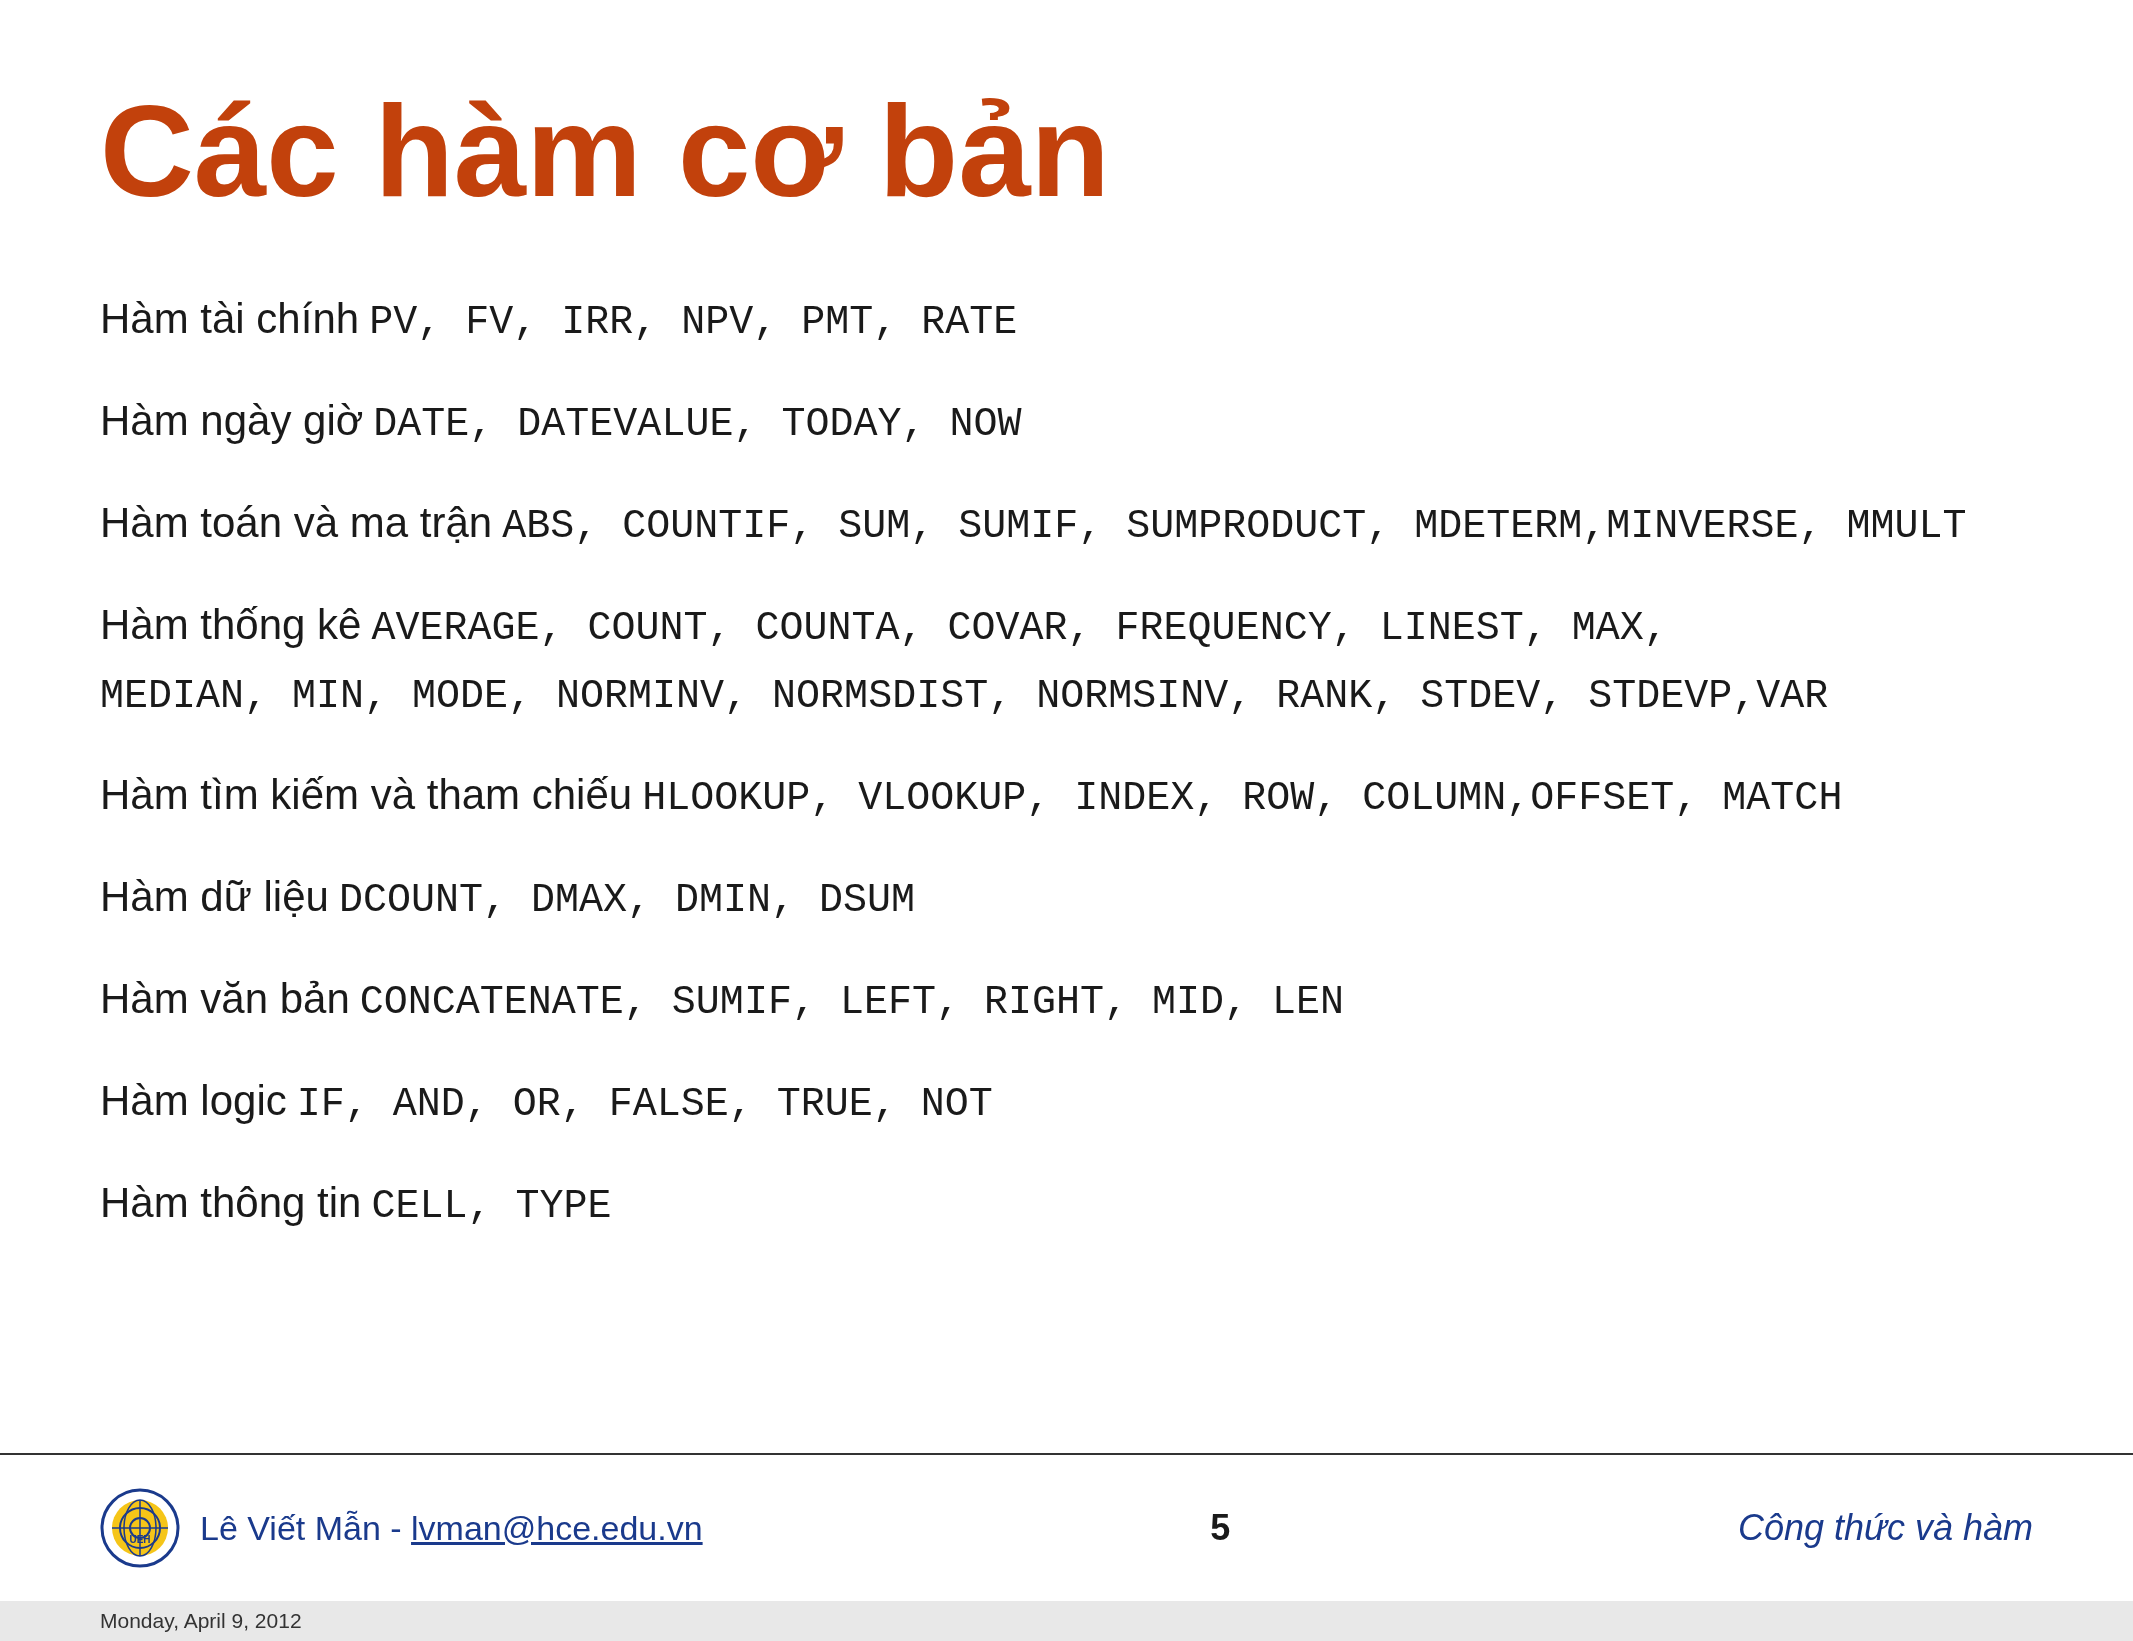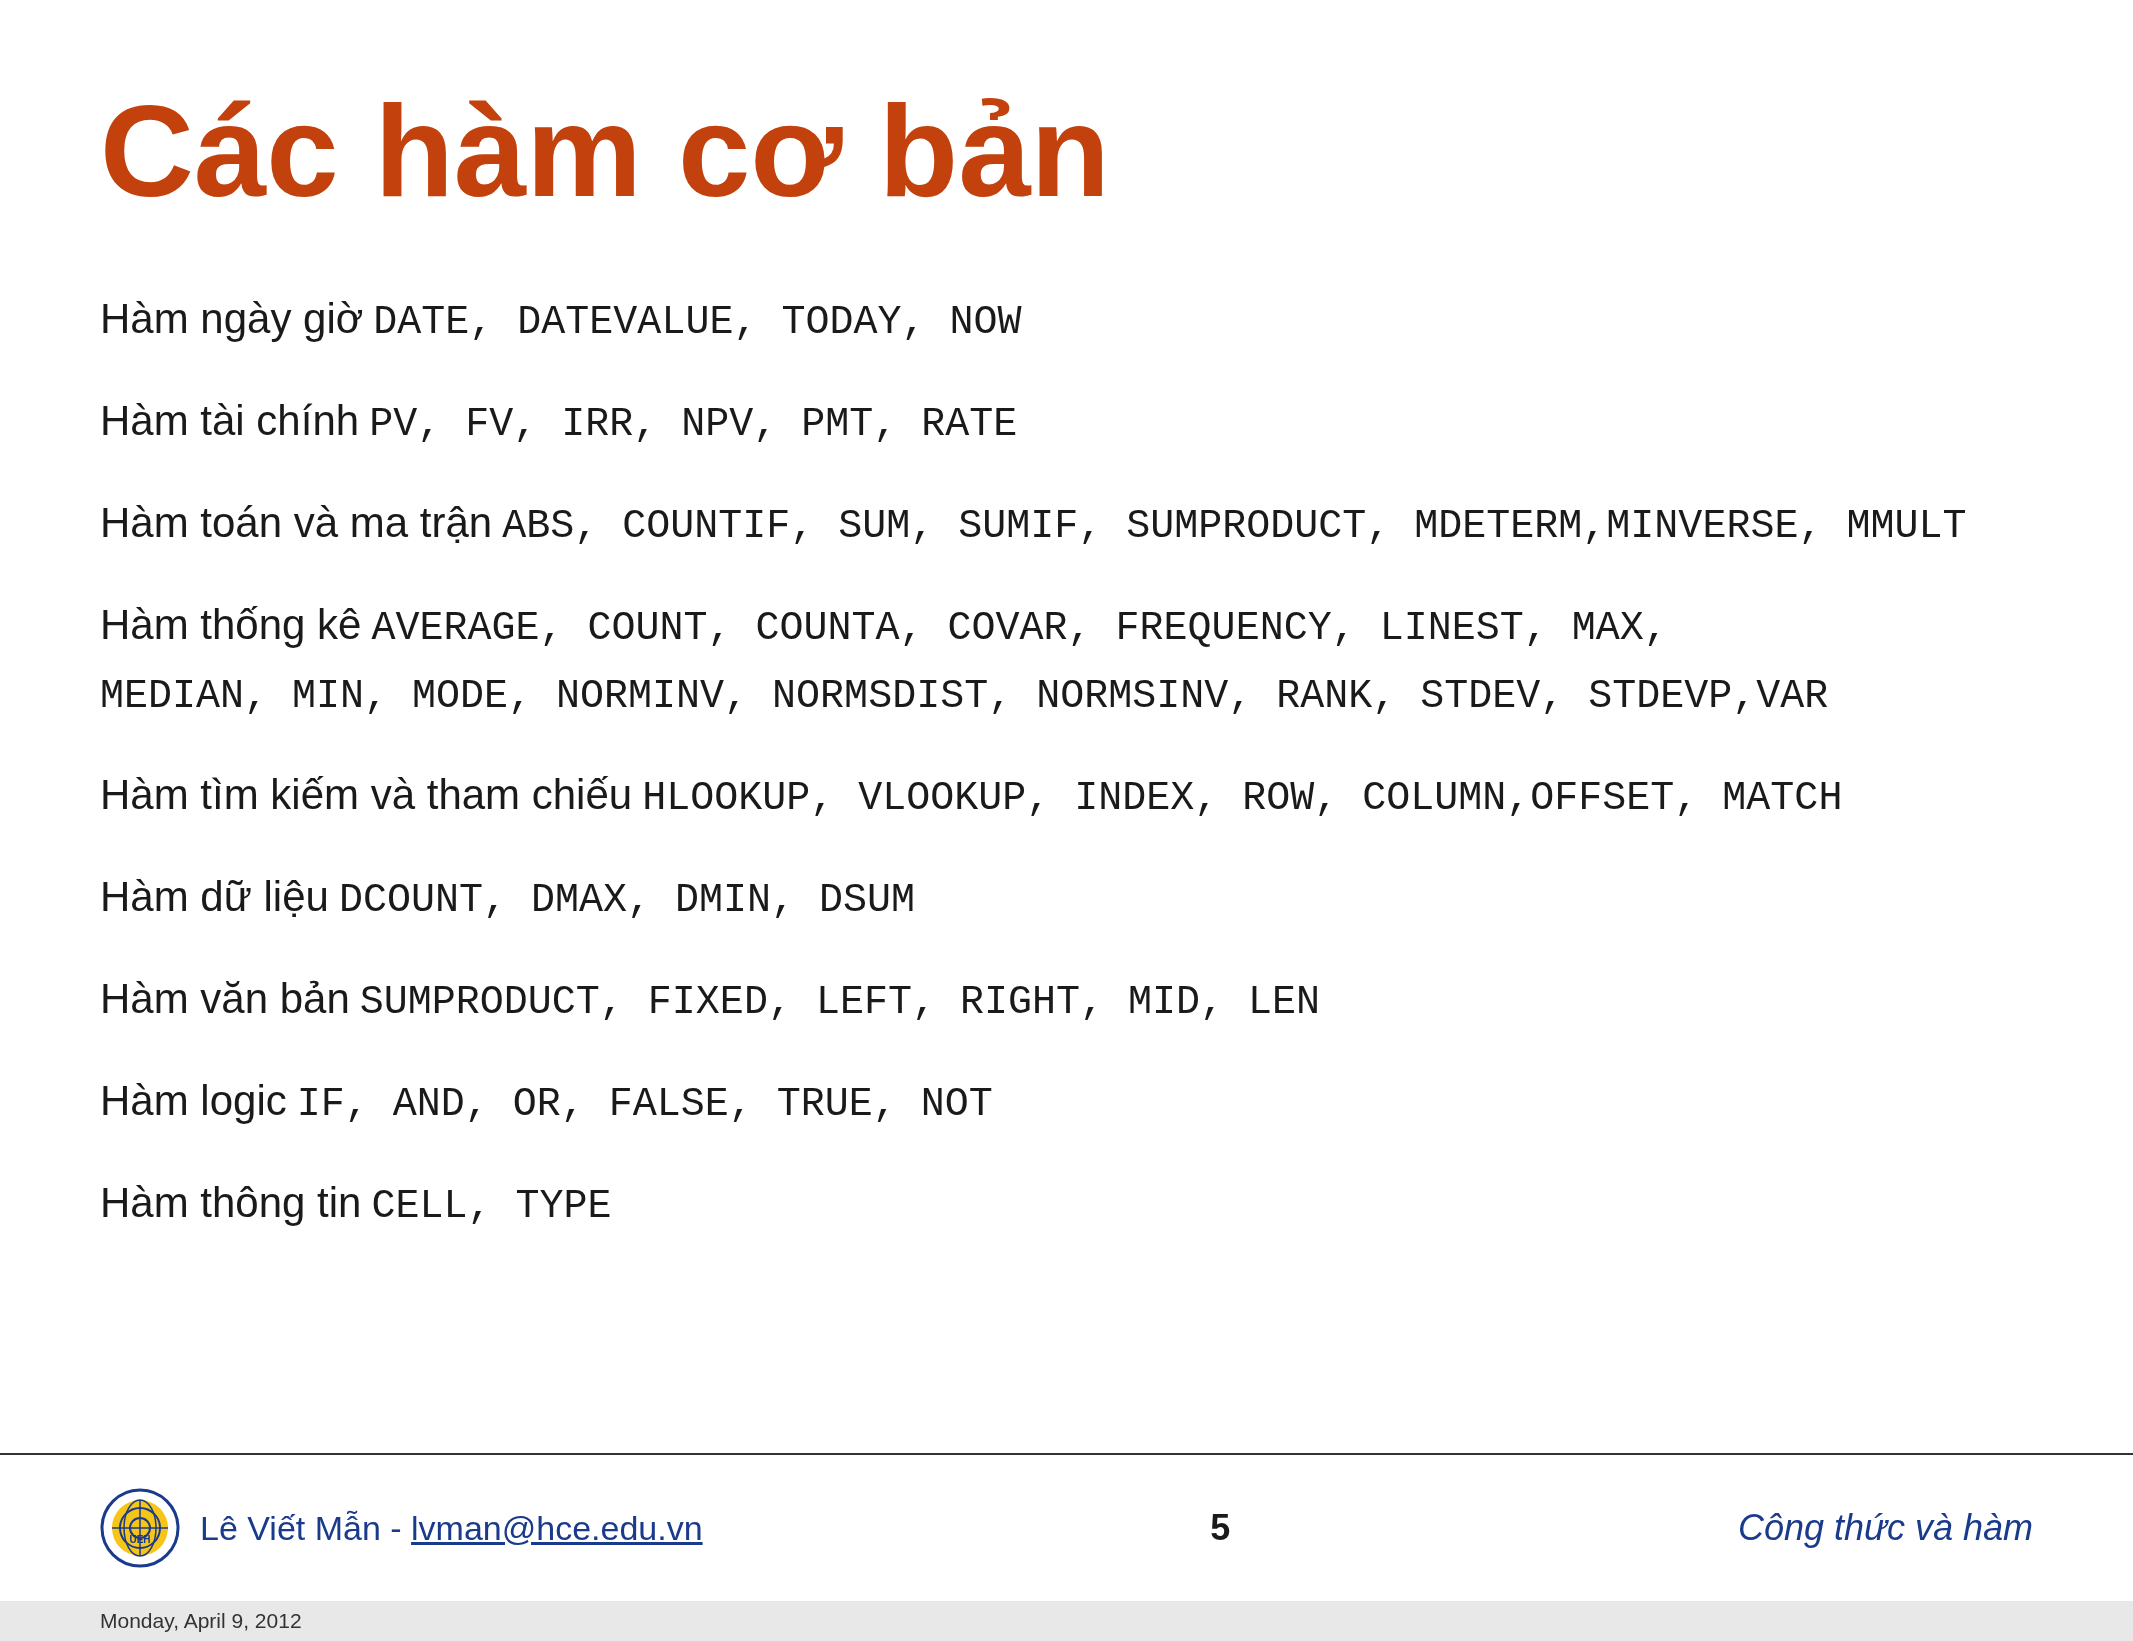--- a/index.html
+++ b/index.html
@@ -123,27 +123,27 @@
 </head>
 <body>
 
 <div class="slide">
   <div class="slide-content">
     <div class="slide-title">Các hàm cơ bản</div>
 
     <div class="slide-body">
 
       <div class="item">
+        <span class="item-label">Hàm tài chính</span>
+        <span class="item-code">PV,  FV,  IRR,  NPV,  PMT,  RATE</span>
+      </div>
+
+      <div class="item">
         <span class="item-label">Hàm ngày giờ</span>
         <span class="item-code">DATE,  DATEVALUE,  TODAY,  NOW</span>
-      </div>
-
-      <div class="item">
-        <span class="item-label">Hàm tài chính</span>
-        <span class="item-code">PV,  FV,  IRR,  NPV,  PMT,  RATE</span>
       </div>
 
       <div class="item">
         <span class="item-label">Hàm toán và ma trận</span>
         <span class="item-code">ABS,  COUNTIF,  SUM,  SUMIF,  SUMPRODUCT,  MDETERM,</span>
         <span class="wrap-line item-code">MINVERSE,  MMULT</span>
       </div>
 
       <div class="item">
         <span class="item-label">Hàm thống kê</span>
@@ -158,21 +158,21 @@
         <span class="wrap-line item-code">OFFSET,  MATCH</span>
       </div>
 
       <div class="item">
         <span class="item-label">Hàm dữ liệu</span>
         <span class="item-code">DCOUNT,  DMAX,  DMIN,  DSUM</span>
       </div>
 
       <div class="item">
         <span class="item-label">Hàm văn bản</span>
-        <span class="item-code">SUMPRODUCT,  FIXED,  LEFT,  RIGHT,  MID,  LEN</span>
+        <span class="item-code">CONCATENATE,  SUMIF,  LEFT,  RIGHT,  MID,  LEN</span>
       </div>
 
       <div class="item">
         <span class="item-label">Hàm logic</span>
         <span class="item-code">IF,  AND,  OR,  FALSE,  TRUE,  NOT</span>
       </div>
 
       <div class="item">
         <span class="item-label">Hàm thông tin</span>
         <span class="item-code">CELL,  TYPE</span>

